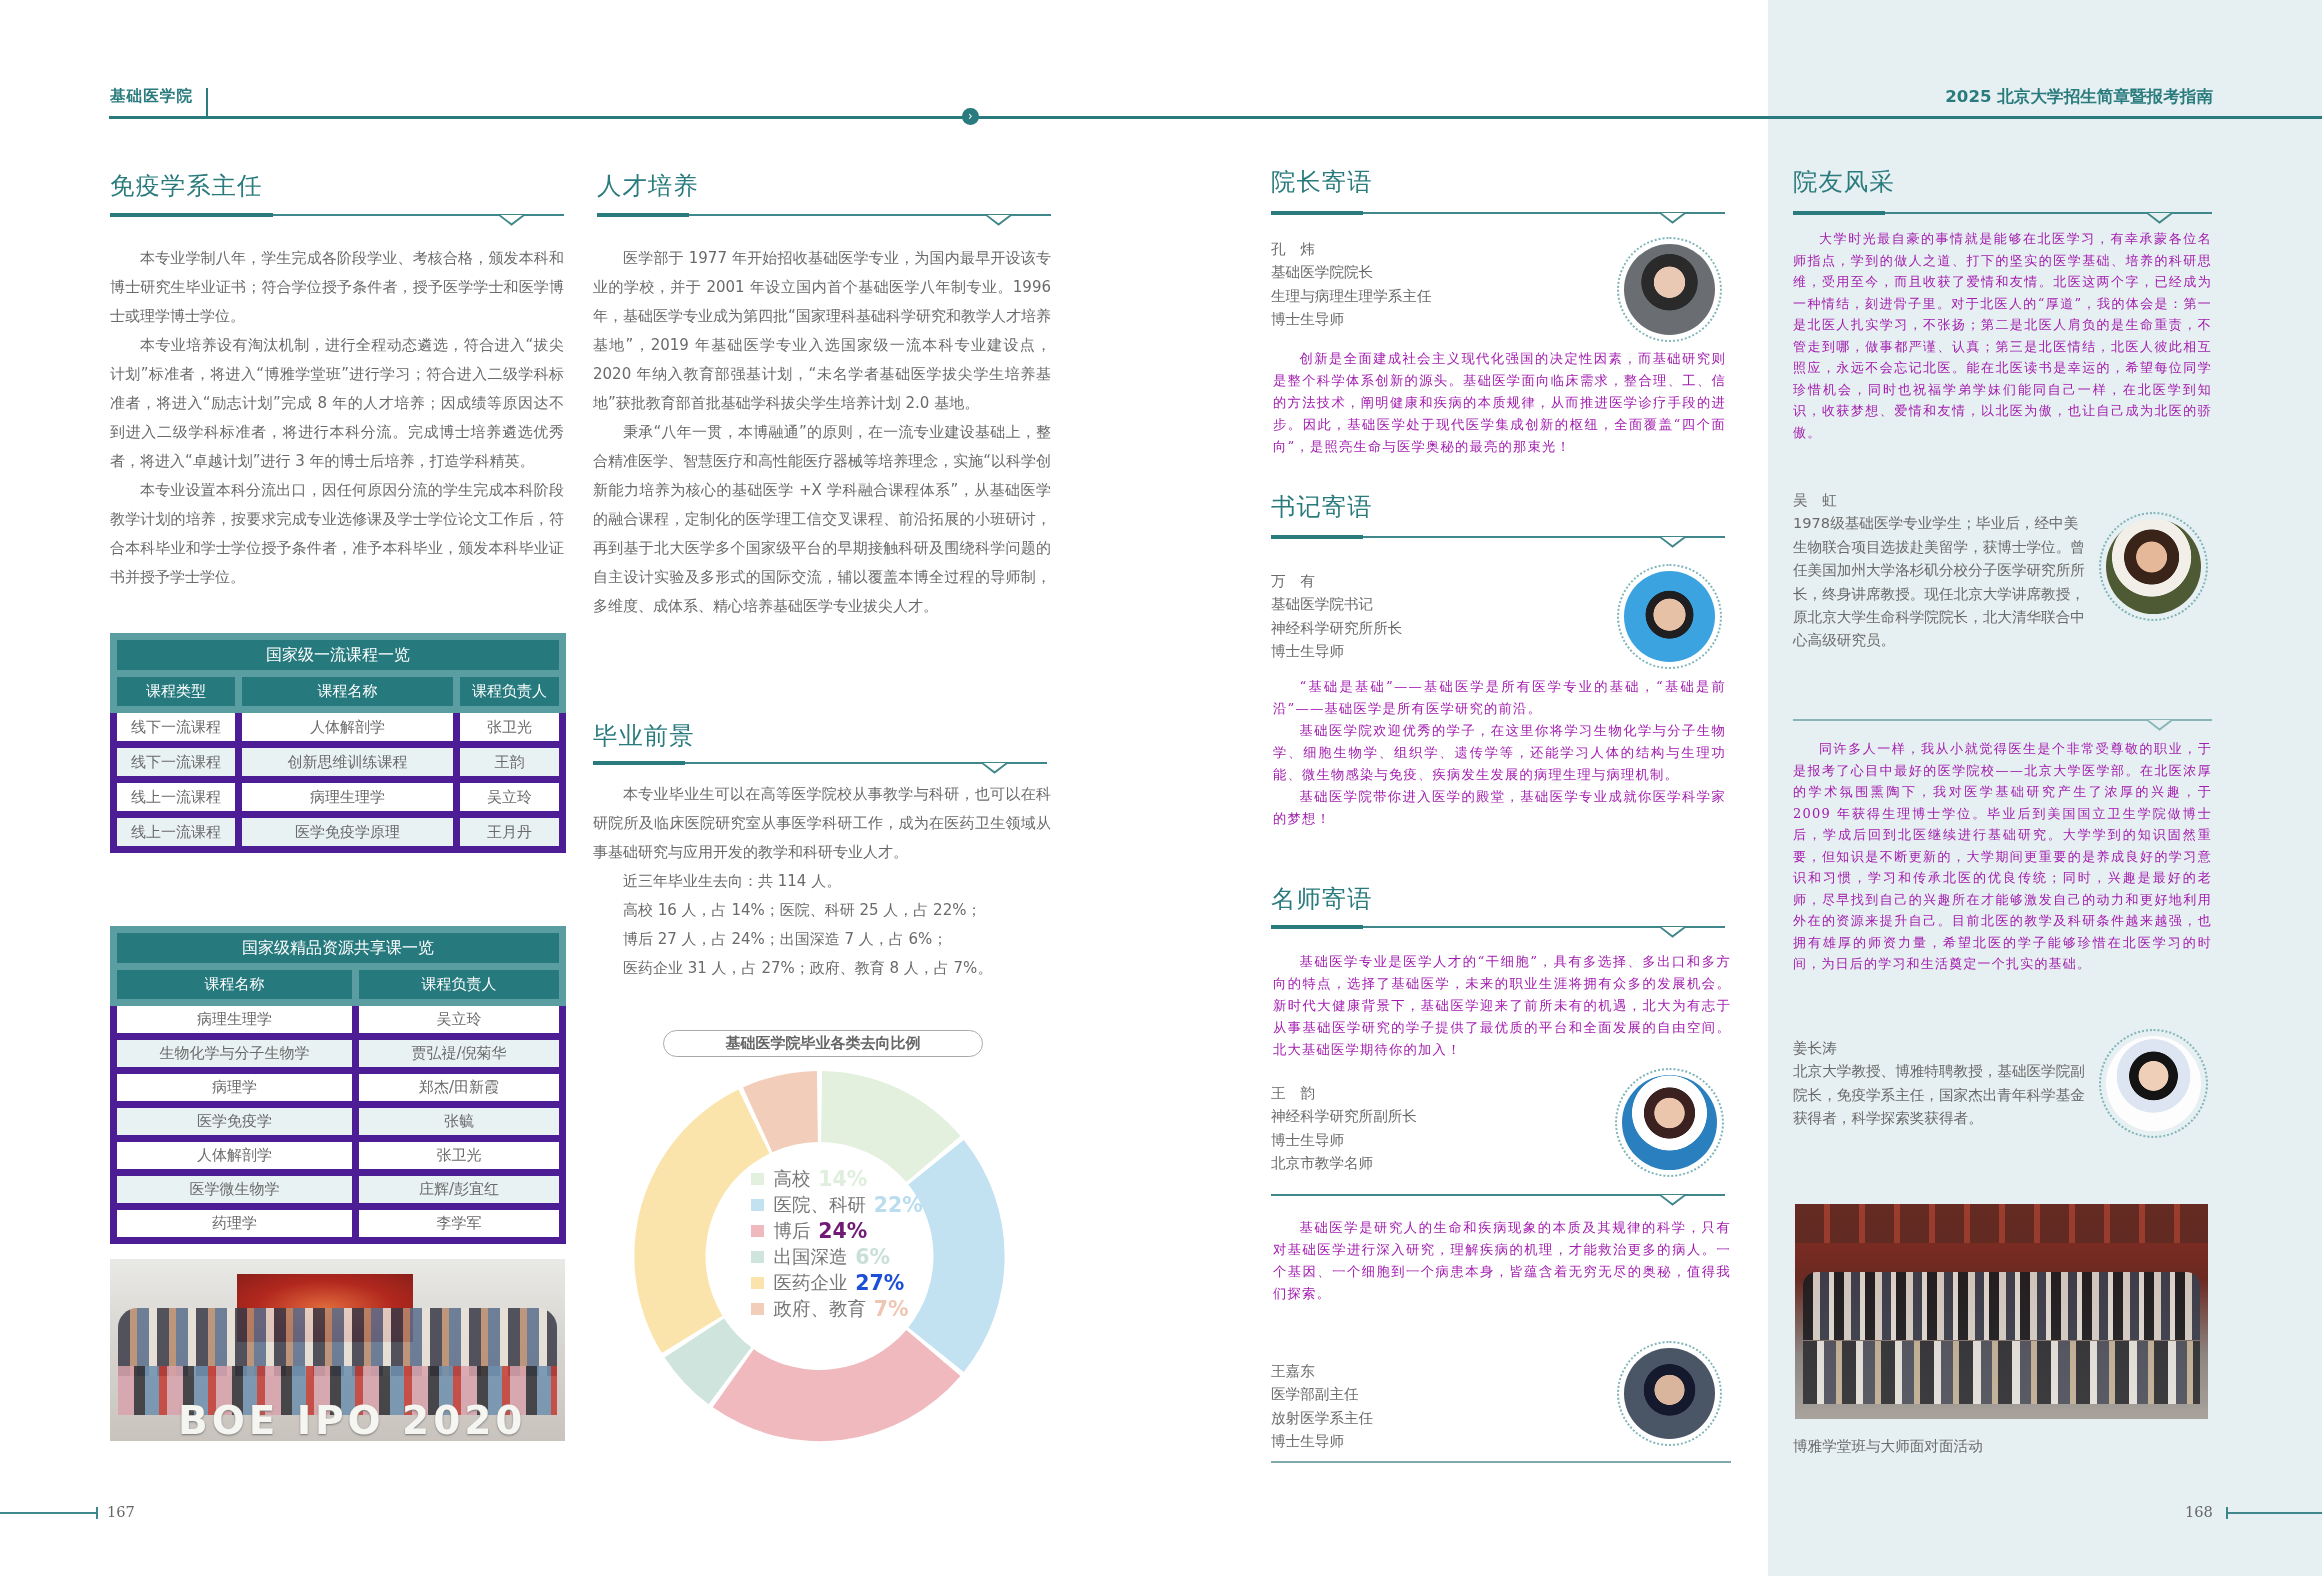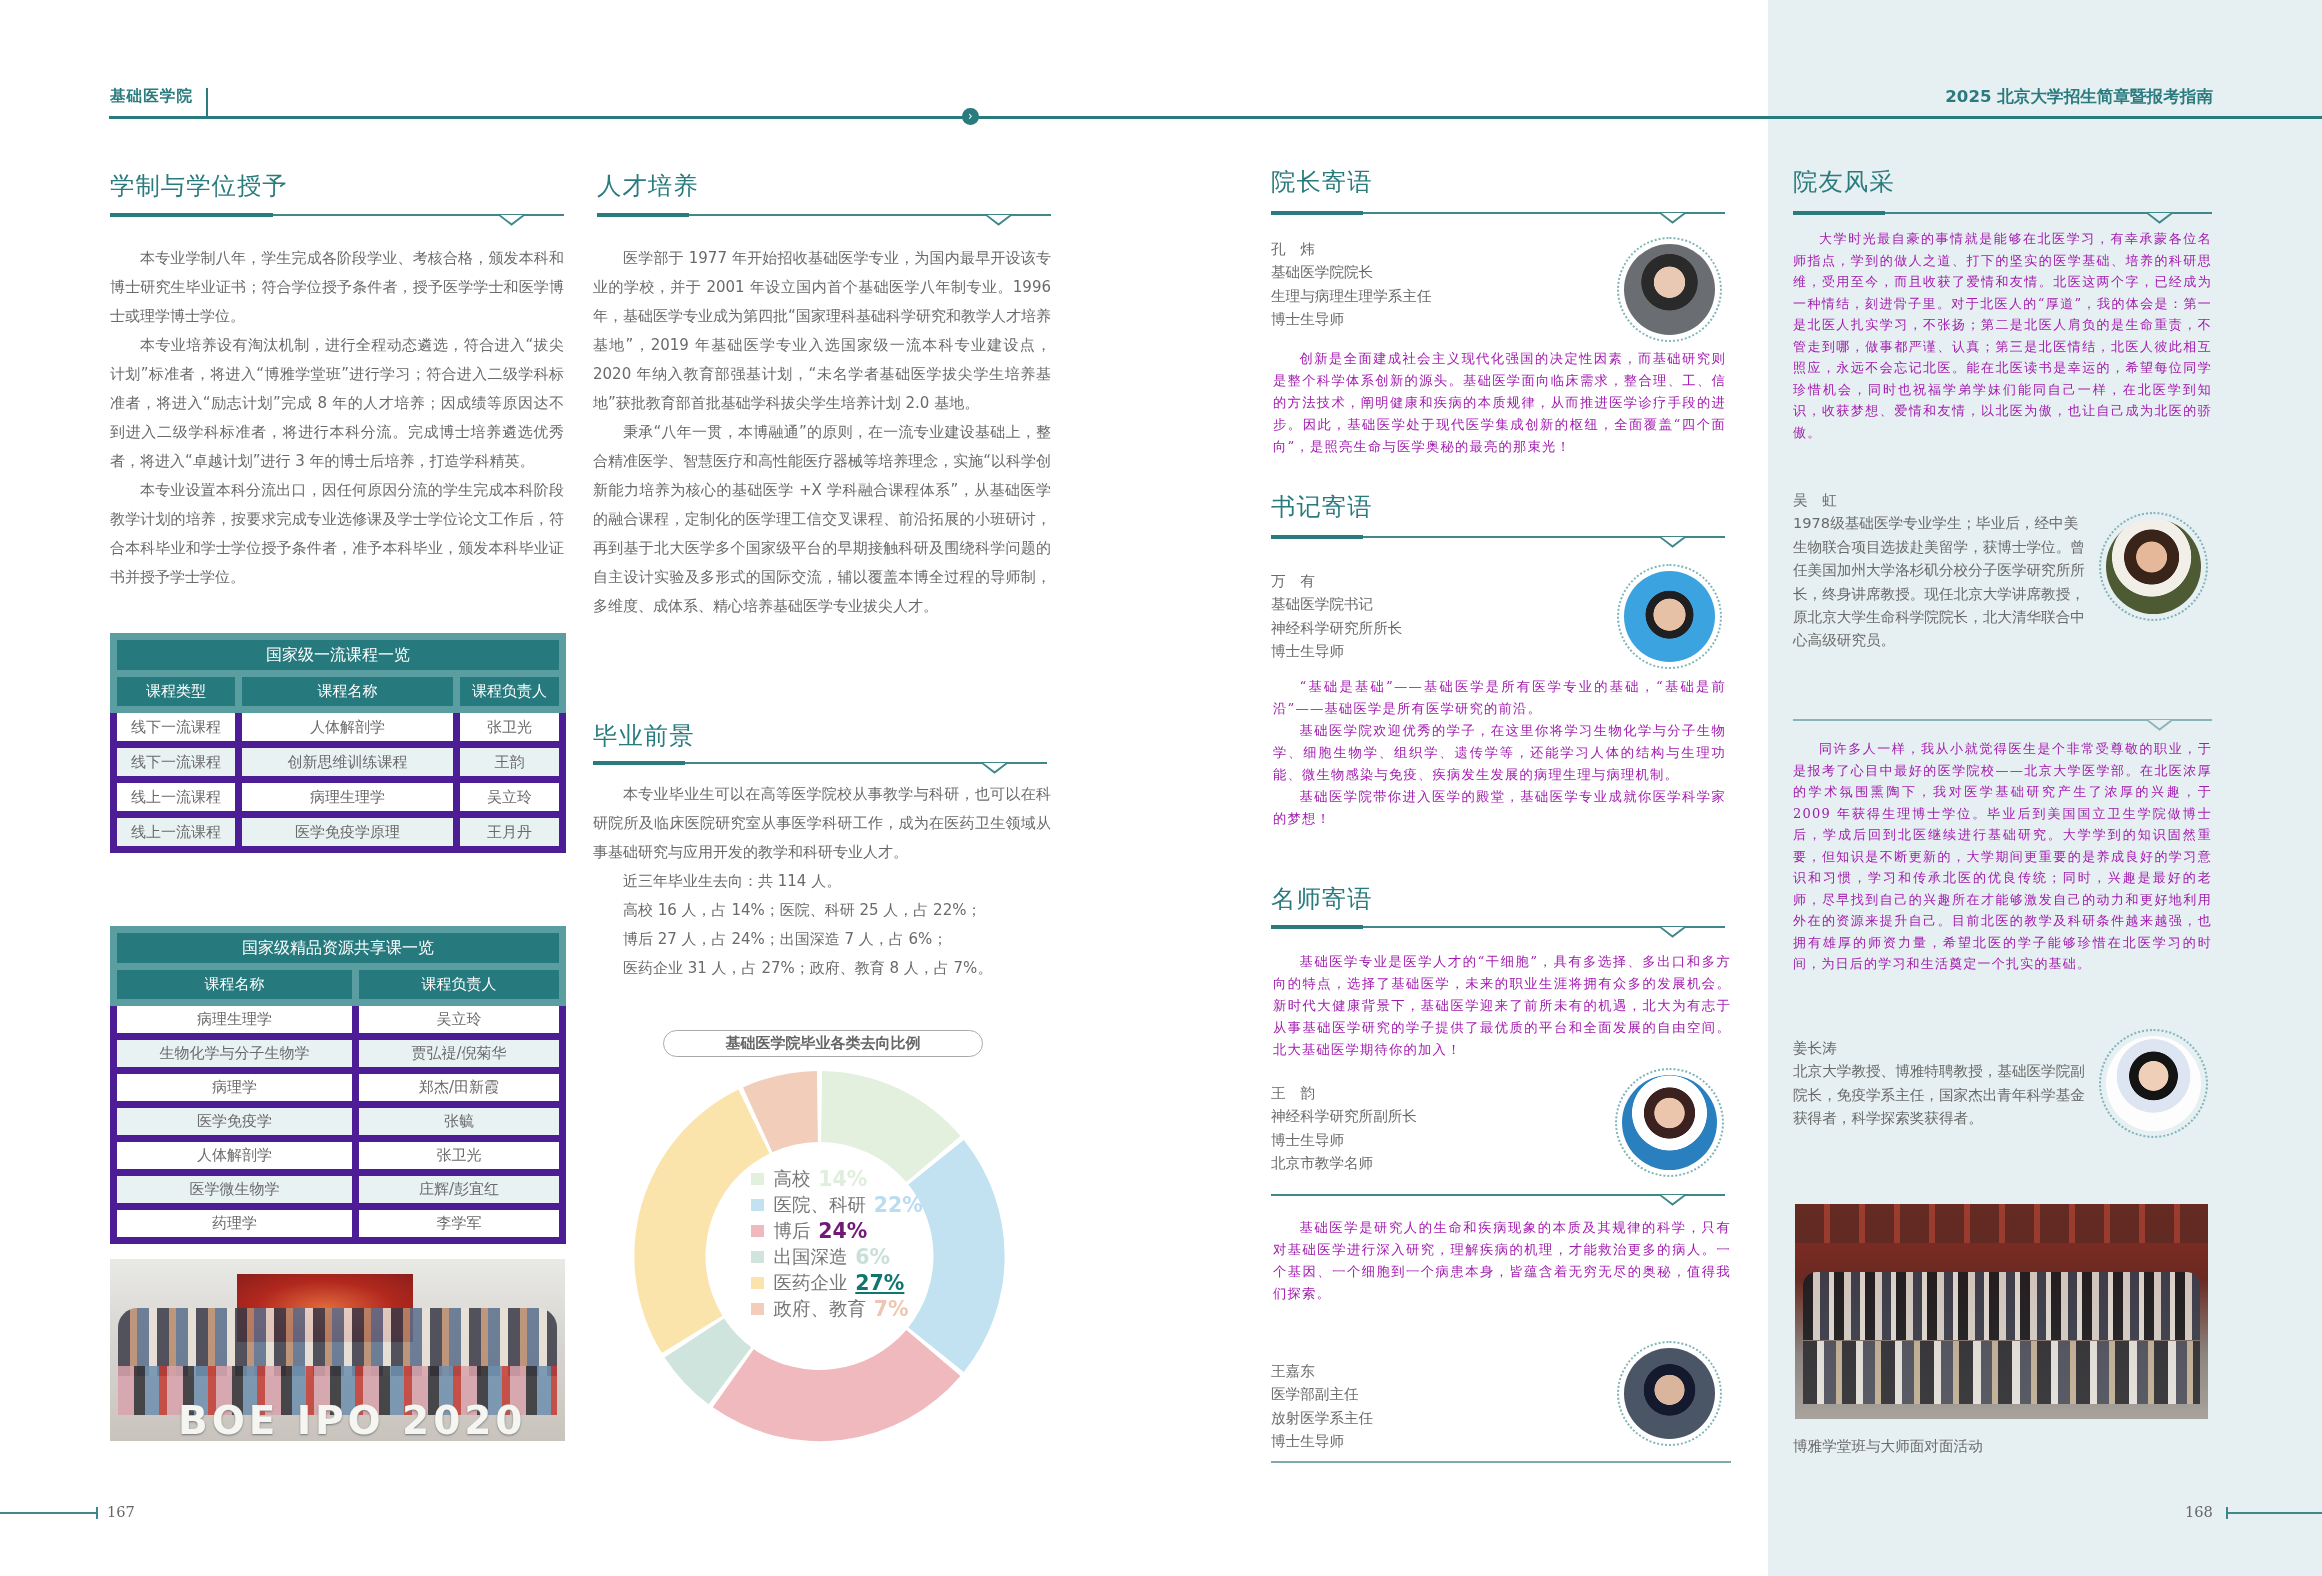--- a/index.html
+++ b/index.html
@@ -40,21 +40,21 @@
 </head>
 <body>
 
 <div class="right-bg"></div>
 <div class="top-line"></div>
 <div class="top-divider"></div>
 <div class="header-left">基础医学院</div>
 <div class="header-right">2025 北京大学招生简章暨报考指南</div>
 <div class="nav-dot">›</div>
 
-<div class="section-title" style="left:110px;top:170px;">学制与学位授予</div>
+<div class="section-title" style="left:110px;top:170px;">免疫学系主任</div>
 <div class="rule" style="left:110px;top:210px;width:454px;">
   <div class="thin" style="width:454px;"></div>
     <div class="thick" style="width:163px;"></div>
   <svg style="left:389px;" width="27" height="15.6" viewBox="0 0 28 16">
       <polyline points="0,5 13,15 26,5" fill="#fff" stroke="#3f878a" stroke-width="2"></polyline>
     </svg>
 </div>
 <div class="para" style="left:110px;top:244px;width:454px;">
   <p>本专业学制八年，学生完成各阶段学业、考核合格，颁发本科和博士研究生毕业证书；符合学位授予条件者，授予医学学士和医学博士或理学博士学位。</p>
   <p>本专业培养设有淘汰机制，进行全程动态遴选，符合进入“拔尖计划”标准者，将进入“博雅学堂班”进行学习；符合进入二级学科标准者，将进入“励志计划”完成 8 年的人才培养；因成绩等原因达不到进入二级学科标准者，将进行本科分流。完成博士培养遴选优秀者，将进入“卓越计划”进行 3 年的博士后培养，打造学科精英。</p>
@@ -196,21 +196,21 @@
       <span class="pct" style="color: #701a75;">24%</span>
     </div>
     <div class="row">
       <span class="sw" style="background: rgb(207, 228, 220);"></span>
       <span>出国深造</span>
       <span class="pct" style="color: rgb(201, 224, 215);">6%</span>
     </div>
     <div class="row">
       <span class="sw" style="background: rgb(251, 228, 171);"></span>
       <span>医药企业</span>
-      <span class="pct" style="color: #0f766e; text-decoration: underline;">27%</span>
+      <span class="pct" style="color: #1d4ed8;">27%</span>
     </div>
     <div class="row">
       <span class="sw" style="background: rgb(242, 205, 185);"></span>
       <span>政府、教育</span>
       <span class="pct" style="color: rgb(239, 198, 179);">7%</span>
     </div>
   </div>
 
 <div class="section-title" style="left:1271px;top:166px;">院长寄语</div>
 <div class="rule" style="left:1271px;top:208px;width:454px;">

